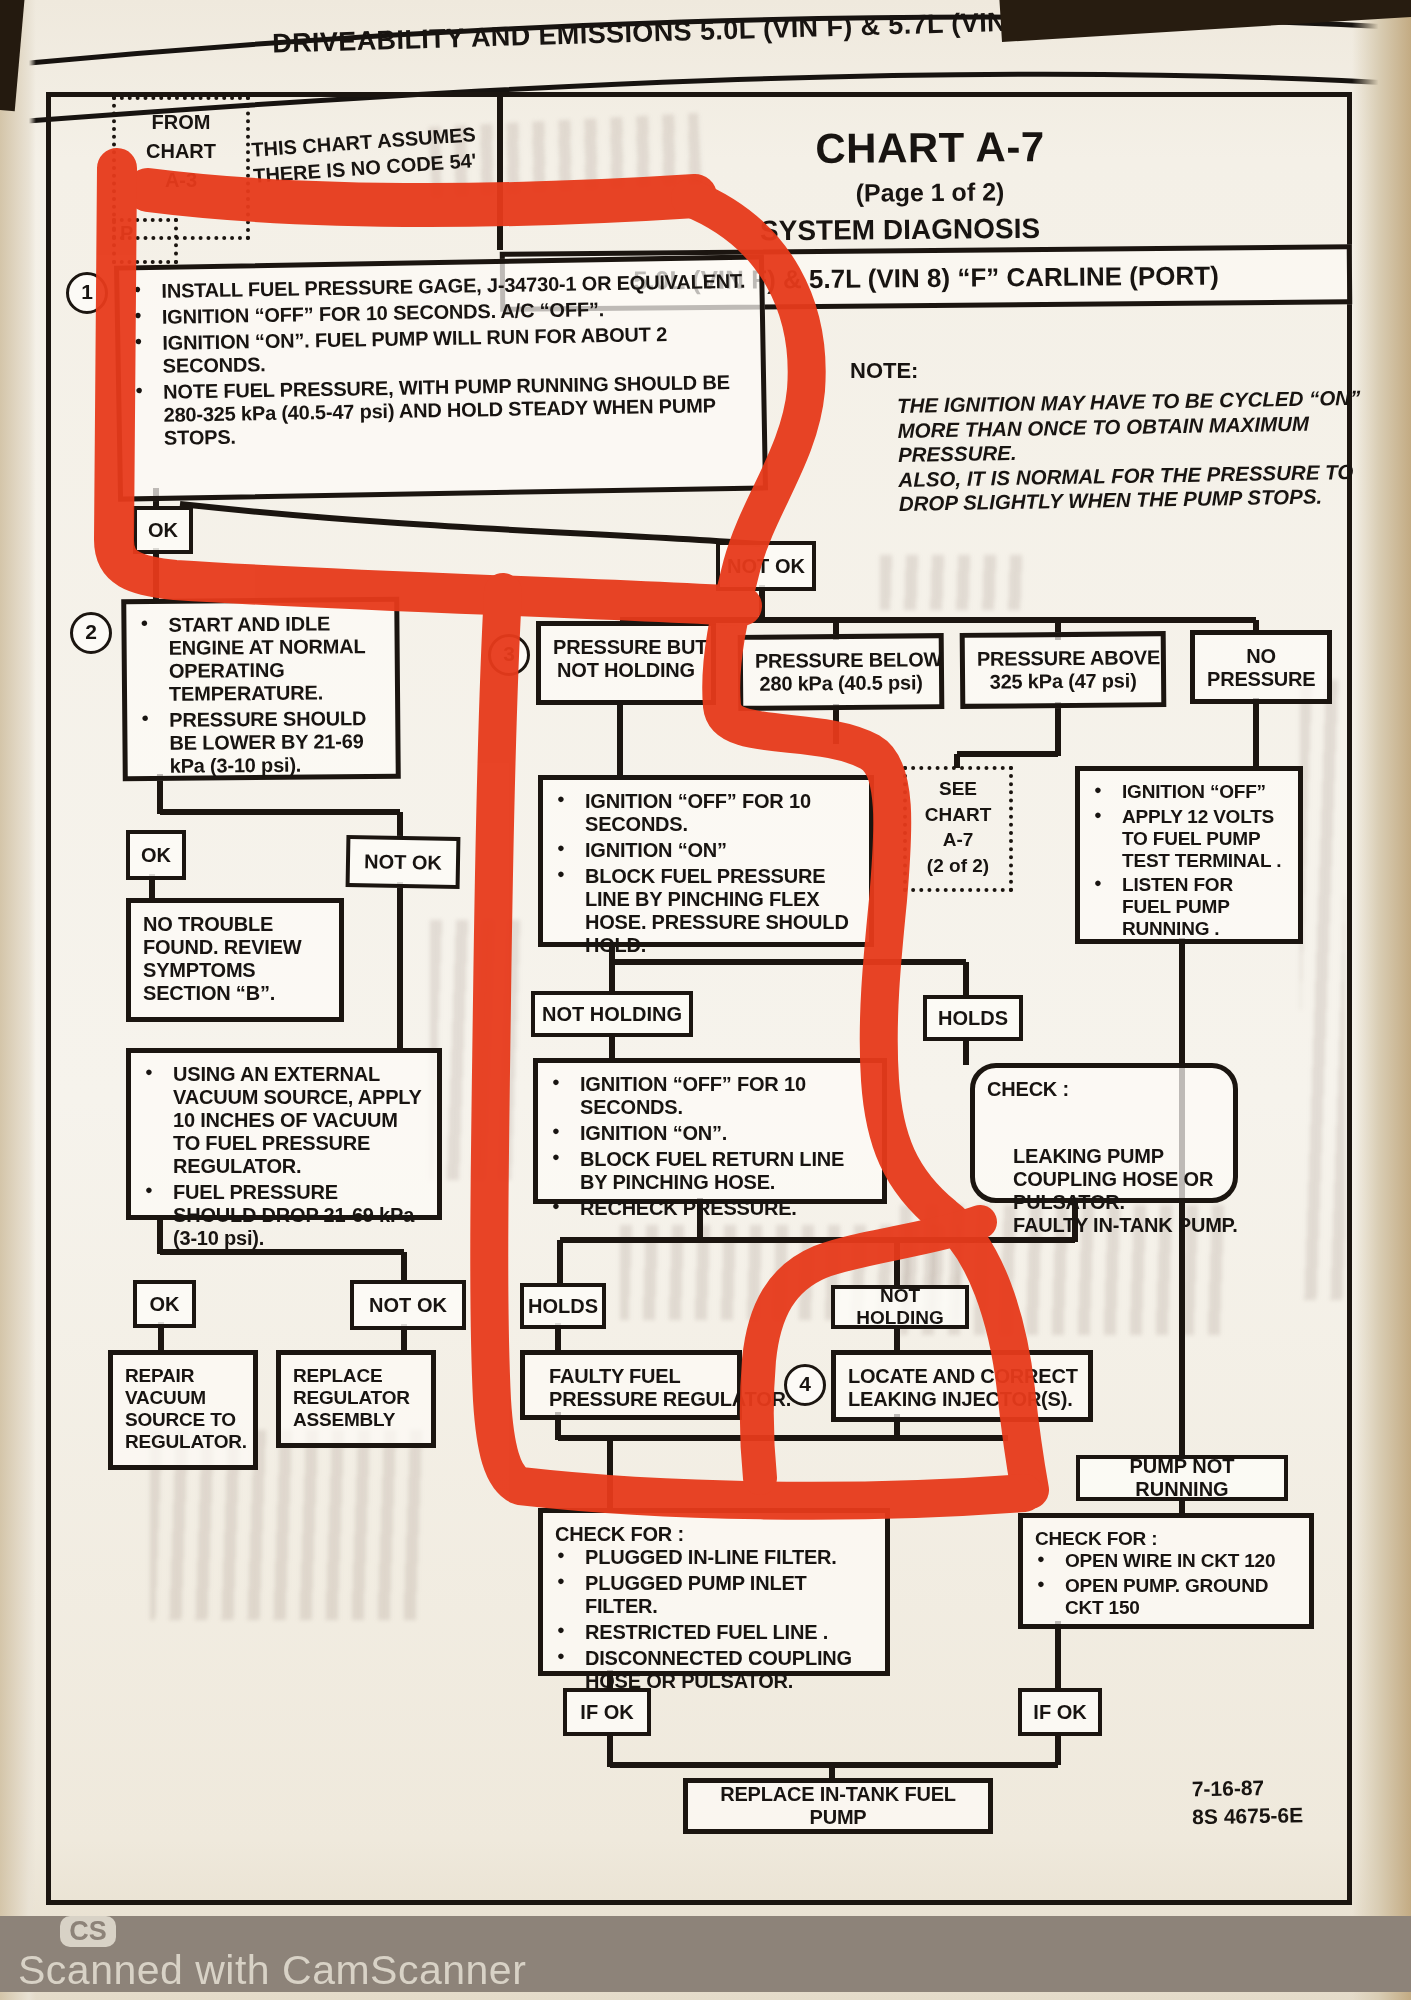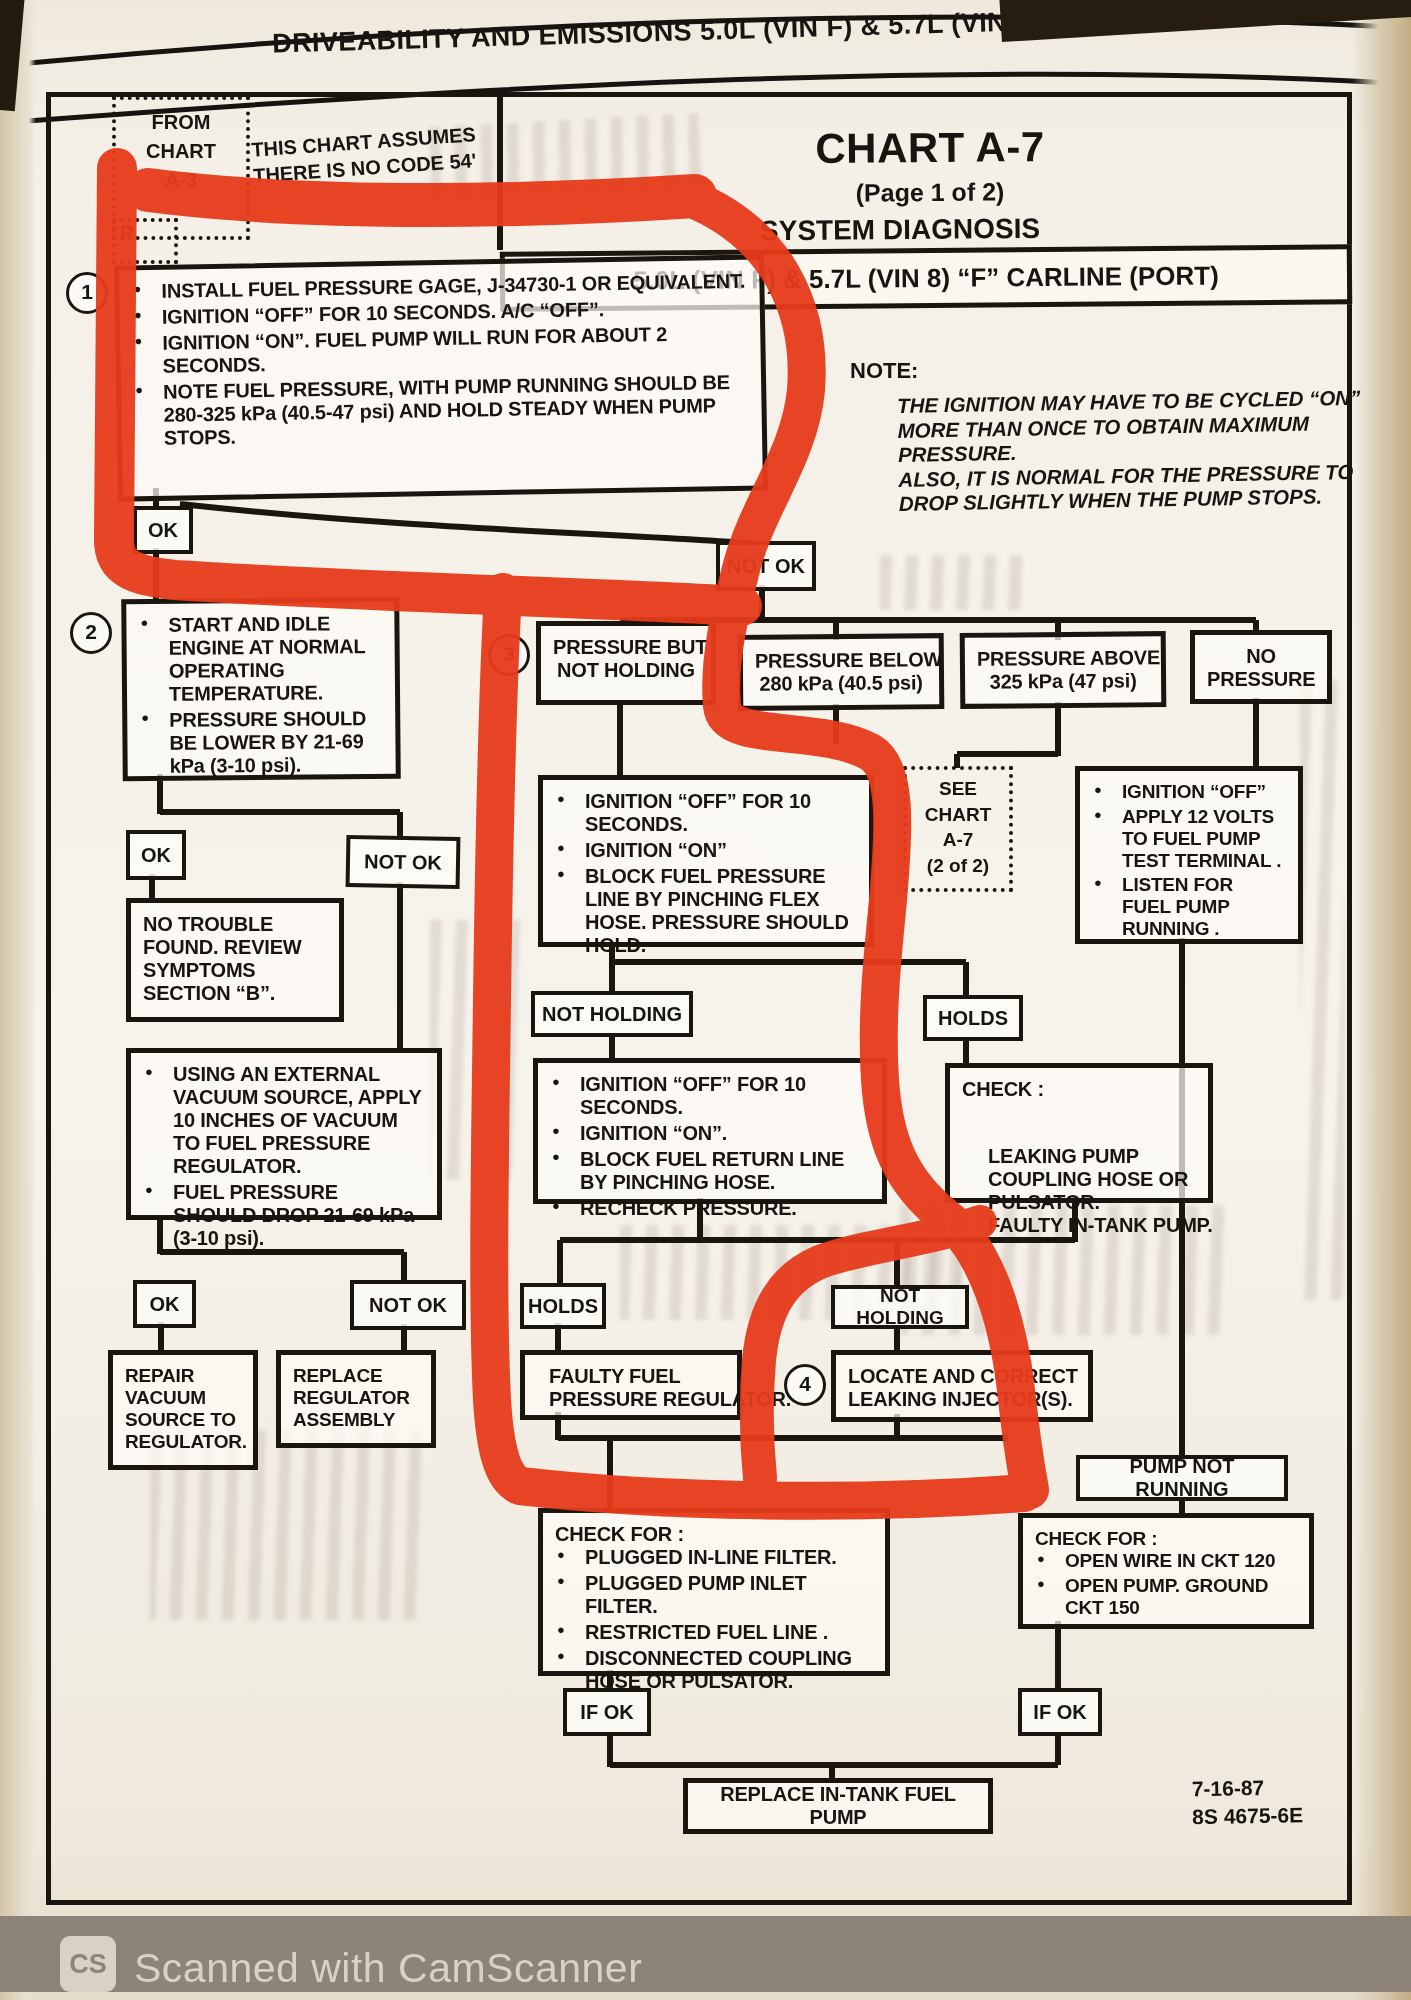--- a/index.html
+++ b/index.html
@@ -29,21 +29,21 @@
   .ctr{text-align:center;} .r-m1{transform:rotate(-1deg);} .r-m05{transform:rotate(-.5deg);} .r-p1{transform:rotate(1deg);} .r-m4{transform:rotate(-4deg);}
   
   .chartname{left:700px;top:124px;width:460px;text-align:center;font-weight:bold;font-size:42px;letter-spacing:.5px;z-index:4;}
   .pageof{left:700px;top:178px;width:460px;text-align:center;font-weight:bold;font-size:25px;z-index:4;}
   .sysline{left:640px;top:214px;width:520px;text-align:center;font-weight:bold;font-size:28px;z-index:4;}
   .noteline{font-style:italic;font-weight:bold;font-size:20.5px;line-height:1.2;}
   .ghost{position:absolute;background:repeating-linear-gradient(92deg,rgba(125,102,92,.16) 0 12px,rgba(125,102,92,0) 12px 26px);filter:blur(2px);z-index:2;}
   svg.layer{position:absolute;left:0;top:0;z-index:3;}
   svg.marker{z-index:50;}
   
-  .cs-bar{left:0;top:1916px;width:1411px;height:76px;background:#8d8379;z-index:100;display:flex;align-items:flex-end;}
+  .cs-bar{left:0;top:1916px;width:1411px;height:76px;background:#8d8379;z-index:100;display:flex;align-items:flex-start;flex-direction:column;}
   .cs-badge{width:56px;height:56px;margin-left:60px;border-radius:10px;background:#d8d2c6;
       display:flex;align-items:center;justify-content:center;font-weight:bold;font-size:27px;color:#8d8379;}
   .cs-text{margin-left:18px;font-size:41px;color:#d8d2c6;letter-spacing:.5px;}
 </style>
 </head>
 <body>
 
 <div id="page">
 
   <div class="ghost abs" style="left:430px;top:120px;width:270px;height:70px;transform:rotate(-3deg);"></div>
@@ -198,21 +198,21 @@
 
   <div class="bx" style="left:533px;top:1058px;width:320px;height:116px;">
     <ul class="blt">
       <li>IGNITION “OFF” FOR 10 SECONDS.</li>
       <li>IGNITION “ON”.</li>
       <li>BLOCK  FUEL RETURN LINE BY PINCHING HOSE.</li>
       <li>RECHECK PRESSURE.</li>
     </ul>
   </div>
 
-  <div class="bx lines" style="left:945px;top:1063px;width:234px;height:110px;">
+  <div class="bx lines" style="left:970px;top:1063px;width:234px;height:110px;border-radius:26px;">
     <div>CHECK :</div>
     <div style="padding-left:26px;margin-top:44px;">LEAKING PUMP</div>
     <div style="padding-left:26px;">COUPLING HOSE OR</div>
     <div style="padding-left:26px;">PULSATOR.</div>
     <div style="padding-left:26px;">FAULTY IN-TANK PUMP.</div>
   </div>
 
   <div class="lbl" style="left:133px;top:1280px;width:55px;height:40px;">OK</div>
   <div class="lbl" style="left:350px;top:1280px;width:108px;height:42px;">NOT OK</div>
   <div class="lbl" style="left:520px;top:1283px;width:78px;height:38px;">HOLDS</div>

